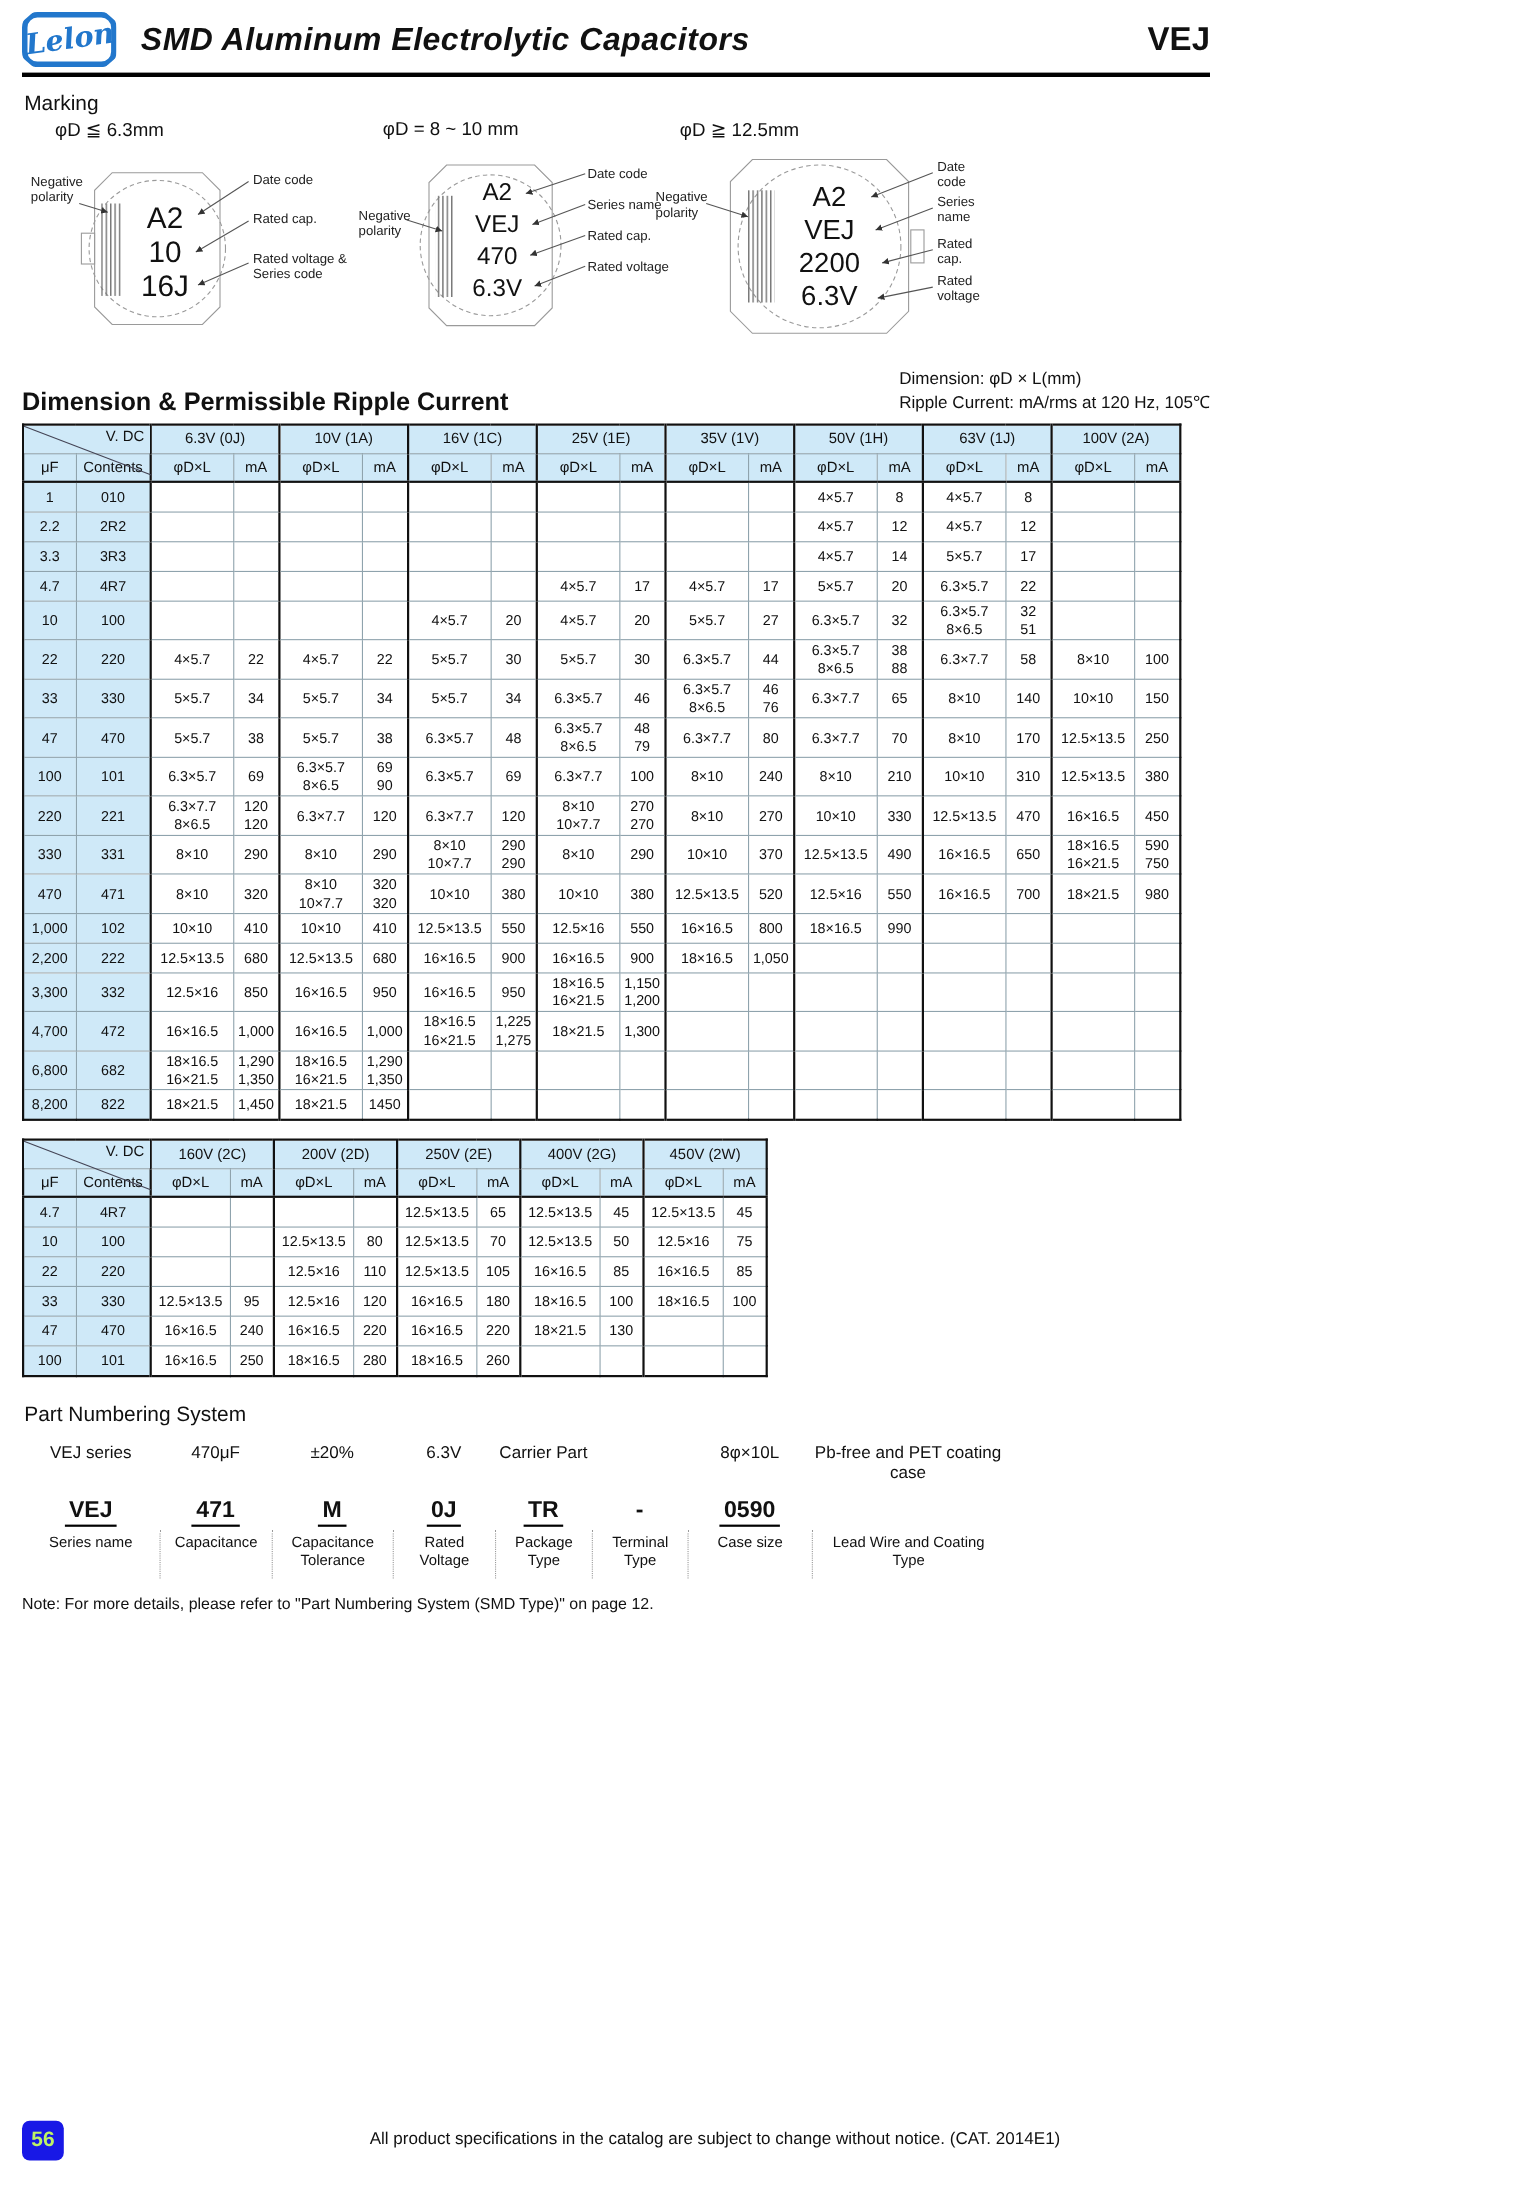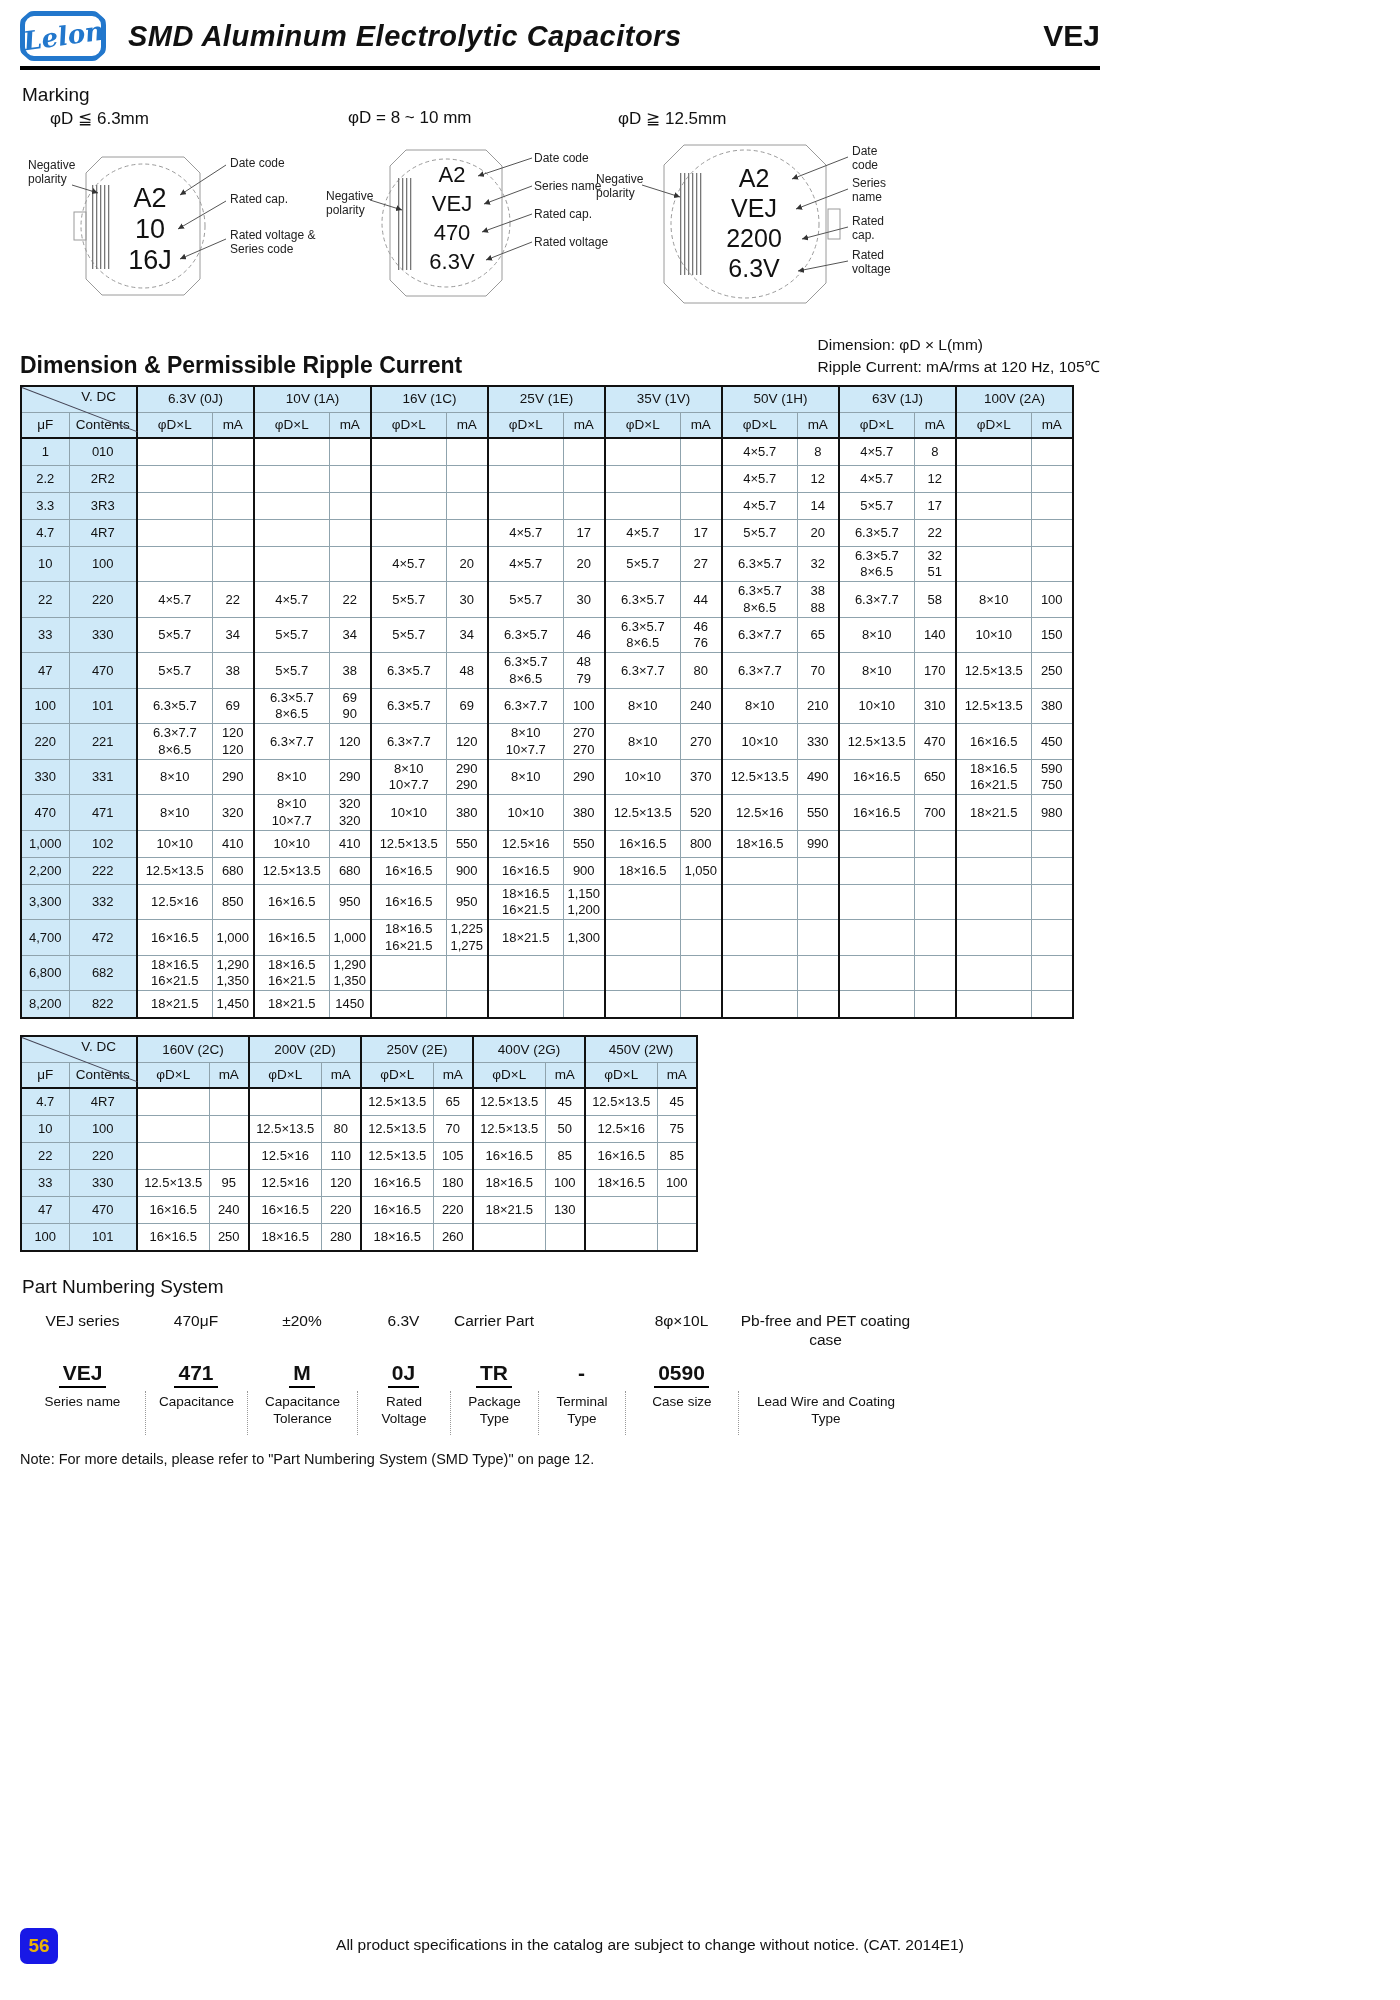--- a/index.html
+++ b/index.html
@@ -38,40 +38,40 @@
   table.ripple{border-collapse:collapse;table-layout:fixed;border:2px solid #111;}
   table.ripple th,table.ripple td{border:1px solid #8fa3ad;font-size:13px;padding:1px 2px;
       text-align:center;vertical-align:middle;line-height:1.25;overflow:hidden;}
   table.ripple th{background:#cfe9f8;font-weight:normal;font-size:13.5px;}
   table.ripple td.rowhead{background:#cfe9f8;}
   table.ripple .vline{border-left:2px solid #111;}
   table.ripple thead tr.subhdr th{border-bottom:2px solid #111;height:22px;}
   table.ripple thead tr.vrow th{height:23px;}
   table.ripple td{height:24px;}
   th.corner{position:relative;}
-  th.corner .vdc{position:absolute;top:2px;right:20px;font-size:13.5px;}
+  th.corner .vdc{position:absolute;top:2px;right:5px;font-size:13.5px;}
   th.uf{text-align:left;padding-left:6px;vertical-align:bottom;}
   th.contents{vertical-align:bottom;font-size:12.5px;}
   .diag{position:absolute;border-top:1.2px solid #445;transform-origin:0 0;pointer-events:none;}
 
   
   .pn-grid{display:grid;margin-top:10px;
     grid-template-columns:125px 102px 110px 93px 88px 87px 113px 175px;}
   .pn-desc{font-size:15.5px;text-align:center;padding:4px 2px;line-height:1.2;}
   .pn-code{font-size:21px;font-weight:bold;text-align:center;padding:7px 2px 3px 2px;}
   .pn-code span{display:inline-block;border-bottom:2.5px solid #000;padding:0 4px 1px 4px;}
   .pn-code.nounder span{border-bottom:none;}
   .pn-label{font-size:13.5px;text-align:center;padding:3px 6px 8px 6px;line-height:1.25;}
   .pn-label.dot{border-left:1px dotted #999;}
   .pn-note{font-size:14.5px;margin-top:16px;}
 
   
   .footer{position:absolute;left:0;top:1928px;width:1400px;height:44px;}
   .page-badge{position:absolute;left:20px;top:0;width:38px;height:36px;background:#1818e6;
-     border-radius:7px;color:#eab308;font-size:19px;font-weight:bold;display:flex;
+     border-radius:7px;color:#bef264;font-size:19px;font-weight:bold;display:flex;
      align-items:center;justify-content:center;}
   .footer-text{position:absolute;left:0;top:8px;width:1300px;text-align:center;font-size:15.5px;}
 </style>
 </head>
 <body>
 
 <div class="page">
   <div class="content">
 
     <div class="hdr">

